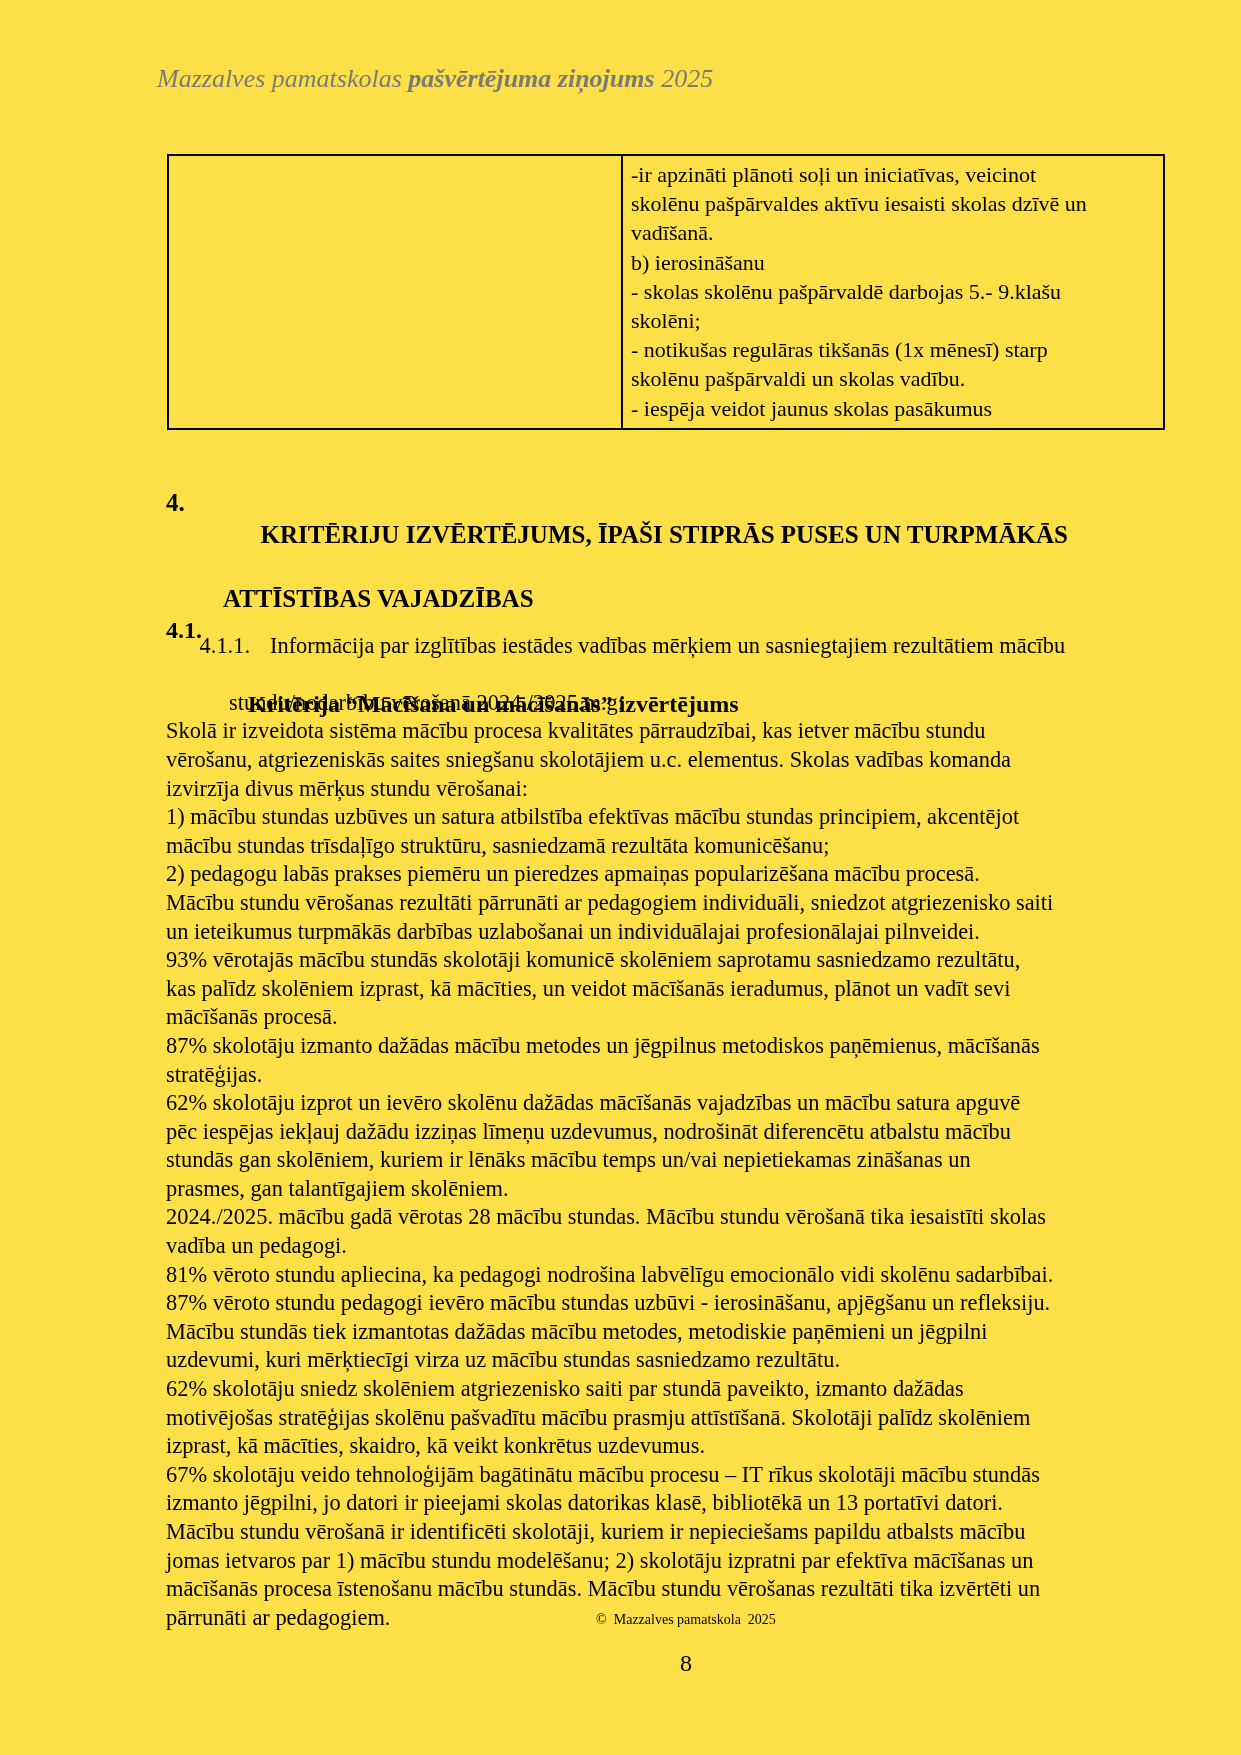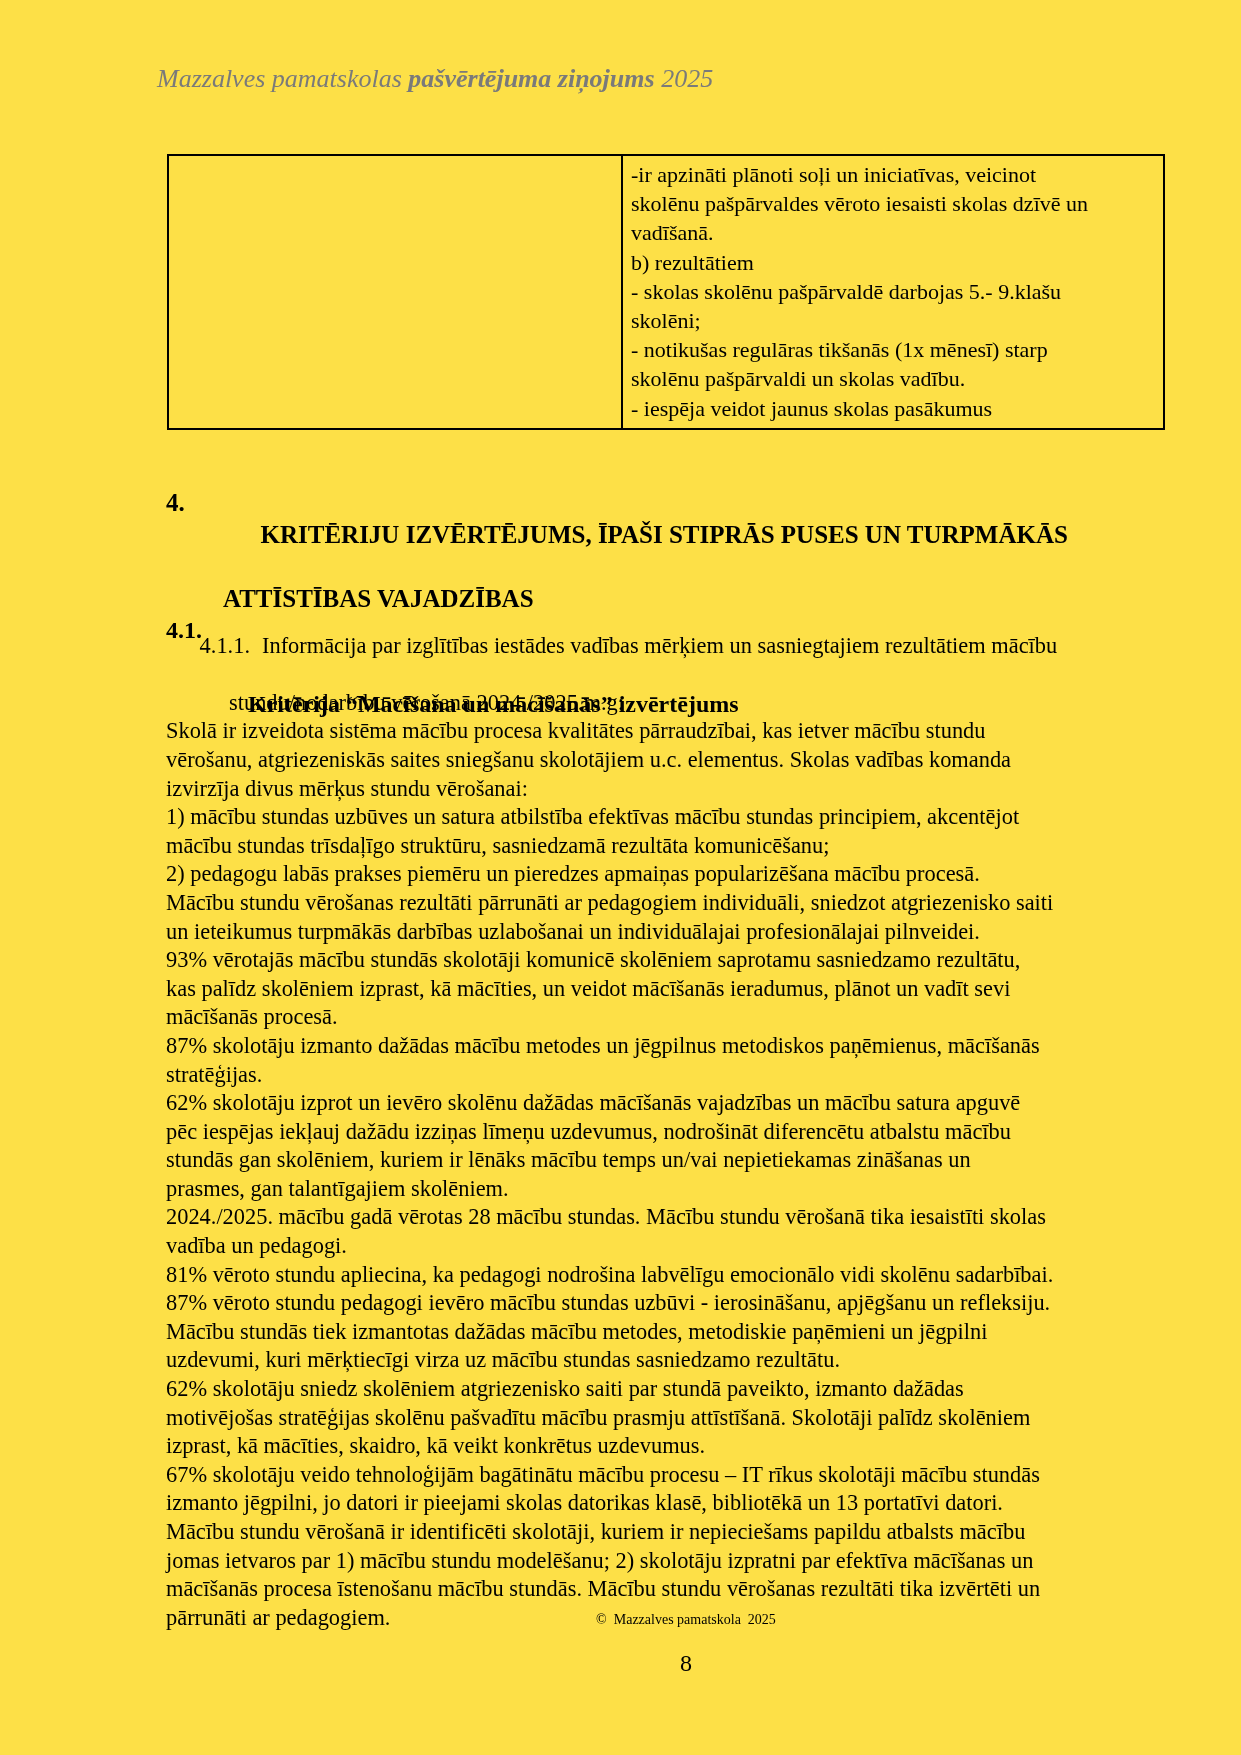--- a/index.html
+++ b/index.html
@@ -74,42 +74,42 @@
   .h41-text { display: inline-block; padding-left: 46px; margin-top: 44px; }
 
   
   .body-block { position: absolute; left: 166px; top: 603px; width: 1060px; }
   .body-block .line {
     font-size: 22.4px;
     line-height: 28.6px;
     white-space: pre;
   }
   .p411-num { }
-  .p411-text { margin-left: 12px; }
+  .p411-text { margin-left: 20px; }
   .p411-cont { padding-left: 63px; }
 
   
   .footer-block { position: absolute; left: 166px; width: 1040px; text-align: center; }
   .footer-copy { top: 1612px; font-size: 14px; white-space: pre; }
   .footer-page { top: 1650px; font-size: 24px; }
 </style>
 </head>
 <body>
 
 <div class="page">
 
   <div class="doc-header"><span>Mazzalves pamatskolas </span><span class="bold">pašvērtējuma ziņojums</span><span> 2025</span></div>
 
   <div class="tbl">
     <div class="cell-left"></div>
     <div class="cell-right">
         <div class="line">-ir apzināti plānoti soļi un iniciatīvas, veicinot</div>
-        <div class="line">skolēnu pašpārvaldes vēroto iesaisti skolas dzīvē un</div>
+        <div class="line">skolēnu pašpārvaldes aktīvu iesaisti skolas dzīvē un</div>
         <div class="line">vadīšanā.</div>
-        <div class="line">b) rezultātiem</div>
+        <div class="line">b) ierosināšanu</div>
         <div class="line">- skolas skolēnu pašpārvaldē darbojas 5.- 9.klašu</div>
         <div class="line">skolēni;</div>
         <div class="line">- notikušas regulāras tikšanās (1x mēnesī) starp</div>
         <div class="line">skolēnu pašpārvaldi un skolas vadību.</div>
         <div class="line">- iespēja veidot jaunus skolas pasākumus</div>
       </div>
   </div>
 
   <div class="h-block">
     <div class="h4-line1">

